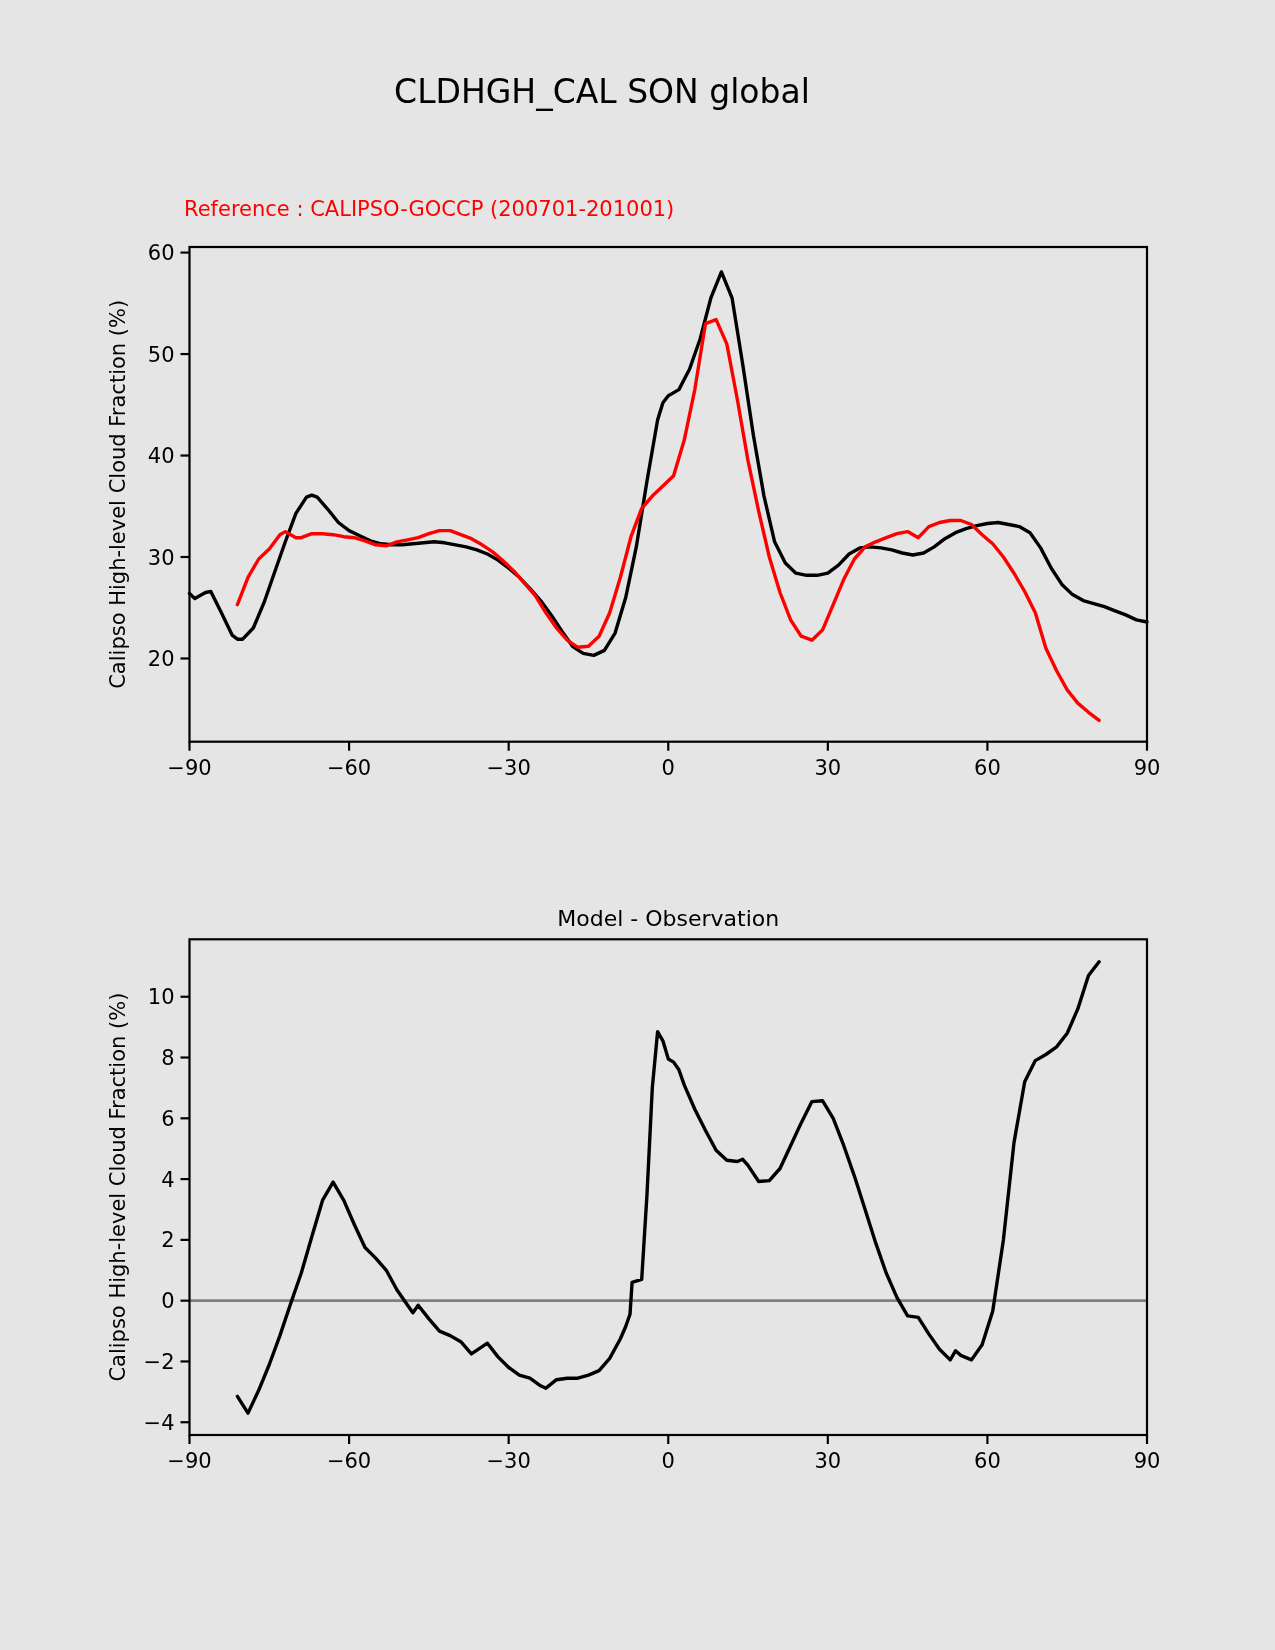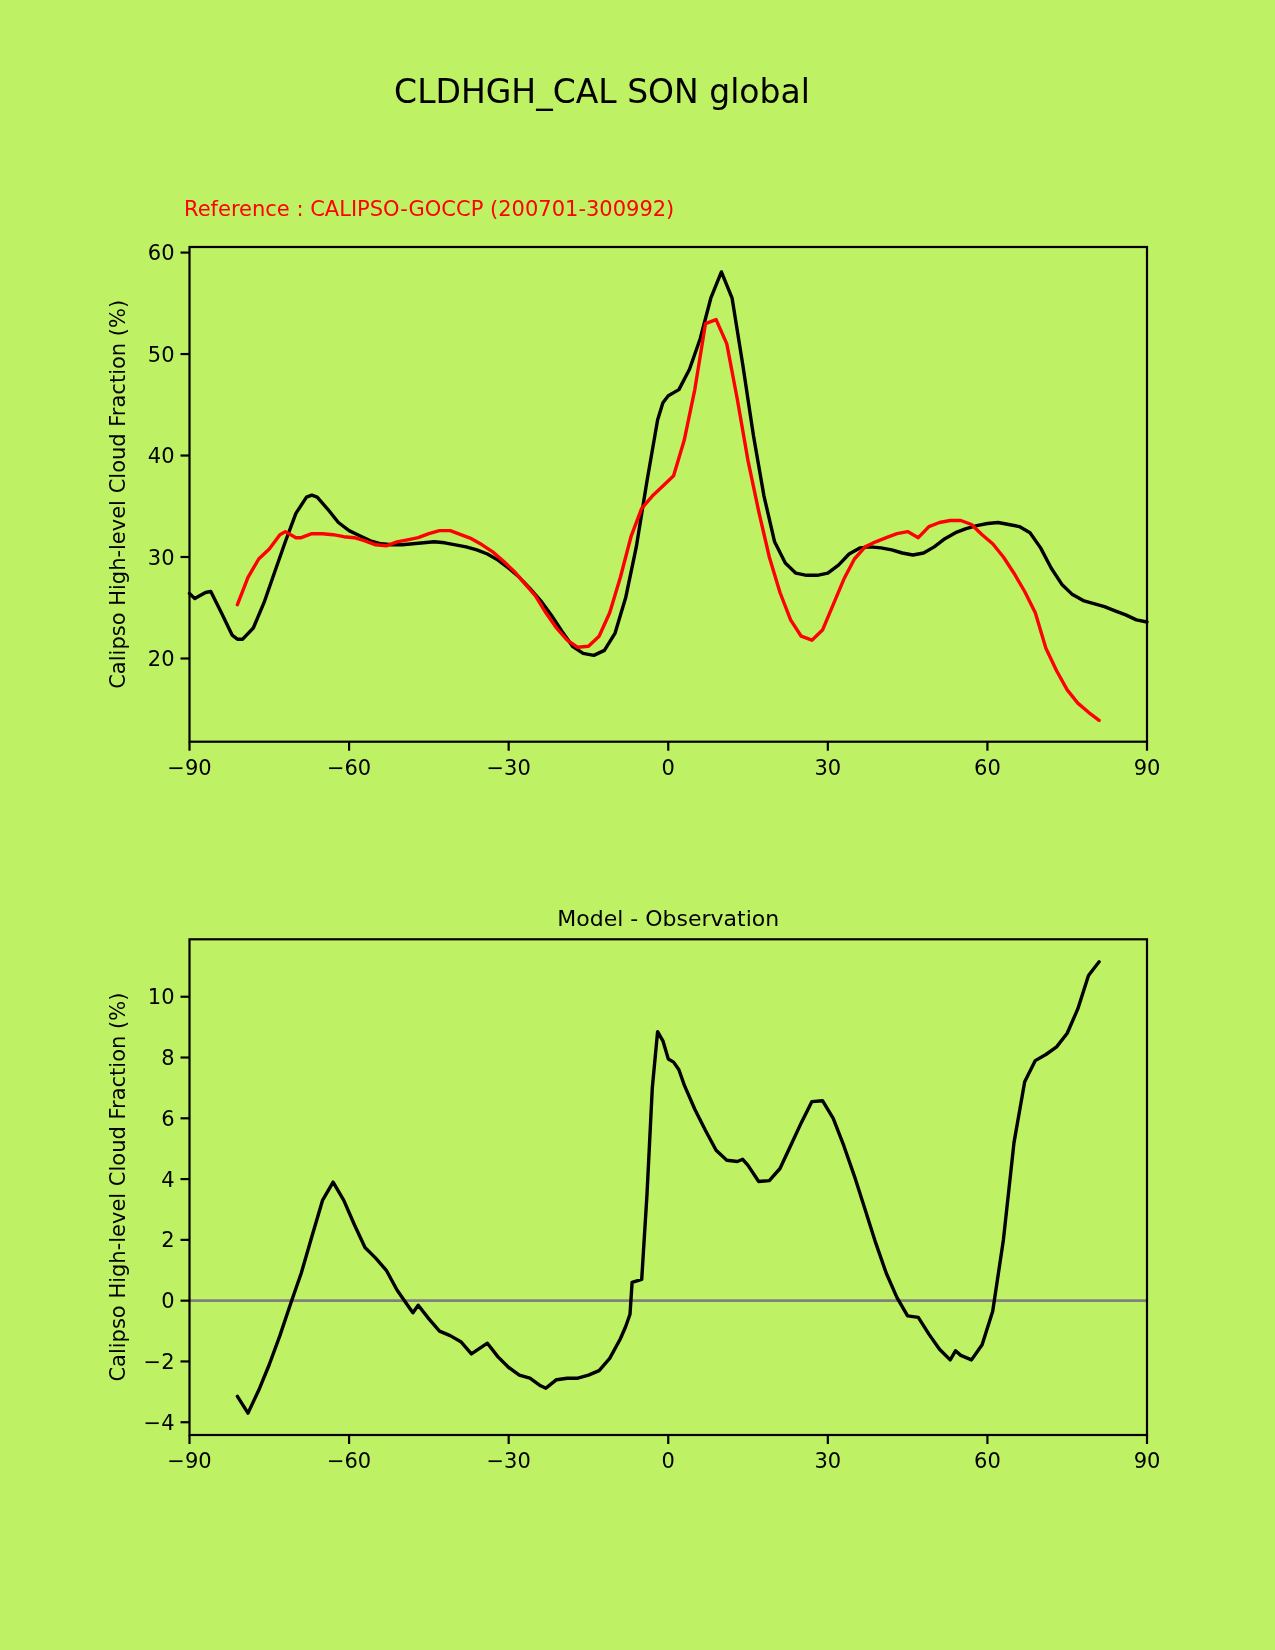--- a/index.html
+++ b/index.html
@@ -1,32 +1,32 @@
 <!DOCTYPE html>
 <html><head>
 <meta charset="utf-8">
 <style>
   html,body{margin:0;padding:0;background:#ffffff;}
-  #page{position:relative;width:1275px;height:1650px;background:#bef264;overflow:hidden;
+  #page{position:relative;width:1275px;height:1650px;background:#e5e5e5;overflow:hidden;
         font-family:"DejaVu Sans","Liberation Sans",sans-serif;}
   .fig-title{position:absolute;left:0;top:72px;width:1204px;text-align:center;
              font-size:33px;color:#000;white-space:pre;}
   .sub1{position:absolute;left:190px;top:166px;font-size:21px;color:#000;white-space:pre;}
   .sub2{position:absolute;left:184px;top:197px;font-size:21px;color:#e8000b;white-space:pre;}
   svg{position:absolute;left:0;overflow:visible;}
   #top-chart{top:0;}
   #bottom-chart{top:0;}
   svg text{font-family:"DejaVu Sans","Liberation Sans",sans-serif;}
 </style>
 </head>
 <body>
 
 <div id="page">
   <div class="fig-title">CLDHGH_CAL SON global</div>
-  <div class="sub2" style="color: rgb(255, 0, 0);">Reference : CALIPSO-GOCCP (200701-300992)</div>
+  <div class="sub2" style="color: rgb(255, 0, 0);">Reference : CALIPSO-GOCCP (200701-201001)</div>
 
   <svg id="top-chart" width="1275" height="1650" viewBox="0 0 1275 1650">
       <polyline points="189.5,593.5 194.8,598.6 205.5,592.5 210.8,591.5 221.4,612.8 232.1,635.1 237.4,639.2 242.7,639.2 253.3,628.0 264.0,602.7 274.6,572.2 285.3,541.8 295.9,513.4 306.5,497.1 311.8,495.1 317.2,497.1 327.8,509.3 338.4,522.5 349.1,530.6 359.7,535.7 370.4,540.8 381.0,543.8 391.6,544.8 402.3,544.8 412.9,543.8 423.6,542.8 434.2,541.8 444.8,542.8 455.5,544.8 466.1,546.9 476.8,549.9 487.4,554.0 498.0,560.1 508.7,568.2 519.3,577.3 529.9,588.5 540.6,600.6 551.2,614.9 561.9,631.1 572.5,646.3 583.1,653.4 593.8,655.4 604.4,650.4 615.1,633.1 625.7,597.6 636.3,546.9 647.0,480.9 657.6,420.0 662.9,402.8 668.3,395.7 678.9,389.6 689.5,369.3 700.2,338.8 710.8,298.2 721.4,271.9 732.1,298.2 742.7,364.2 753.4,435.2 764.0,496.1 774.6,541.8 785.3,563.1 795.9,573.2 806.6,575.3 817.2,575.3 827.8,573.2 838.5,565.1 849.1,554.0 859.8,547.9 870.4,546.9 881.0,547.9 891.7,549.9 902.3,553.0 912.9,555.0 923.6,553.0 934.2,546.9 944.9,538.7 955.5,532.7 966.1,528.6 976.8,525.6 987.4,523.5 998.1,522.5 1008.7,524.5 1019.3,526.6 1030.0,532.7 1040.6,547.9 1051.3,568.2 1061.9,584.4 1072.5,594.6 1083.2,600.6 1093.8,603.7 1104.4,606.7 1115.1,610.8 1125.7,614.9 1136.4,619.9 1147.0,622.0" fill="none" stroke="#000000" stroke-width="3.4" stroke-linejoin="round" stroke-linecap="round"></polyline>
       <polyline points="237.4,604.7 248.0,577.3 258.7,559.0 269.3,548.9 279.9,534.7 285.3,531.6 295.9,537.7 301.2,537.7 311.8,533.7 322.5,533.7 333.1,534.7 343.8,536.7 354.4,537.7 365.0,540.8 375.7,544.8 386.3,545.8 397.0,541.8 407.6,539.8 418.2,537.7 428.9,533.7 439.5,530.6 450.2,530.6 460.8,534.7 471.4,538.7 482.1,544.8 492.7,551.9 503.3,561.1 514.0,571.2 524.6,583.4 535.3,595.6 545.9,612.8 556.5,628.0 567.2,640.2 577.8,647.3 588.5,646.3 599.1,636.2 609.7,612.8 620.4,577.3 631.0,536.7 641.7,508.3 652.3,496.1 662.9,486.0 673.6,475.8 684.2,440.3 694.8,389.6 705.5,323.6 716.1,319.6 726.8,343.9 737.4,399.7 748.0,460.6 758.7,511.3 769.3,557.0 780.0,592.5 790.6,619.9 801.2,636.2 811.9,640.2 822.5,630.1 833.2,604.7 843.8,579.3 854.4,559.0 865.1,546.9 875.7,541.8 886.3,537.7 897.0,533.7 907.6,531.6 918.3,537.7 928.9,526.6 939.5,522.5 950.2,520.5 960.8,520.5 971.5,524.5 982.1,534.7 992.7,543.8 1003.4,557.0 1014.0,573.2 1024.7,591.5 1035.3,612.8 1045.9,648.3 1056.6,670.7 1067.2,689.9 1077.8,703.1 1088.5,712.3 1099.1,720.4" fill="none" stroke="#ff0000" stroke-width="3.4" stroke-linejoin="round" stroke-linecap="round"></polyline>
       <rect x="189.5" y="247" width="957.5" height="494.70000000000005" fill="none" stroke="#000000" stroke-width="2.2"></rect>
       <line x1="189.5" x2="189.5" y1="741.7" y2="750.7" stroke="#000000" stroke-width="2.2"></line>
       <text x="189.5" y="774.7" text-anchor="middle" font-size="21" fill="#000">−90</text>
       <line x1="349.0833333333333" x2="349.0833333333333" y1="741.7" y2="750.7" stroke="#000000" stroke-width="2.2"></line>
       <text x="349.0833333333333" y="774.7" text-anchor="middle" font-size="21" fill="#000">−60</text>
       <line x1="508.66666666666663" x2="508.66666666666663" y1="741.7" y2="750.7" stroke="#000000" stroke-width="2.2"></line>

